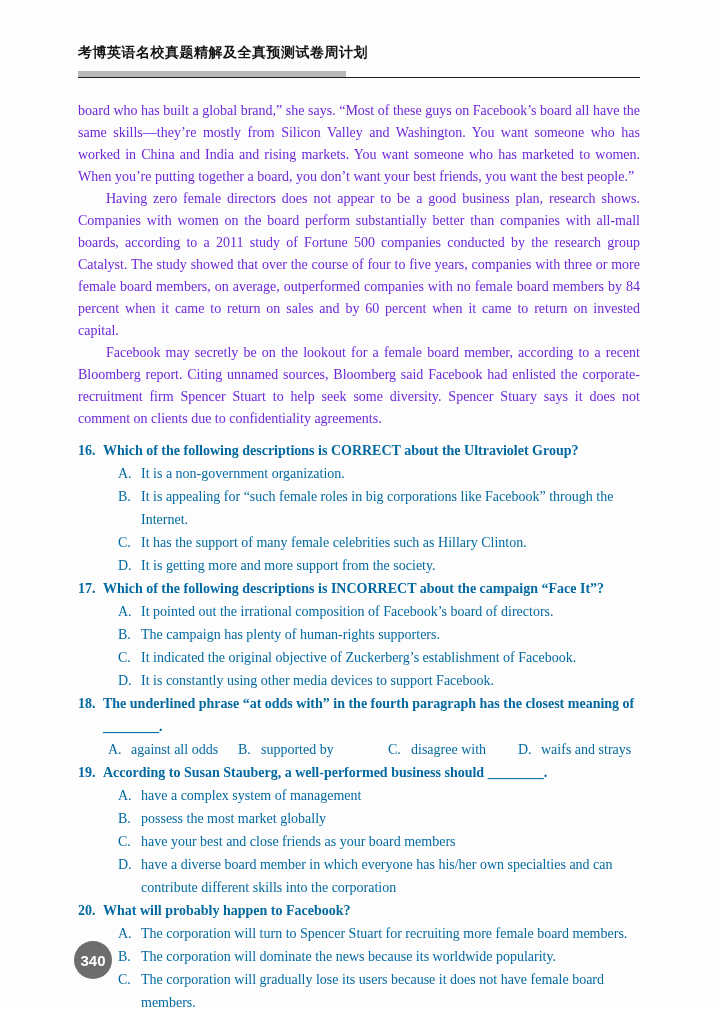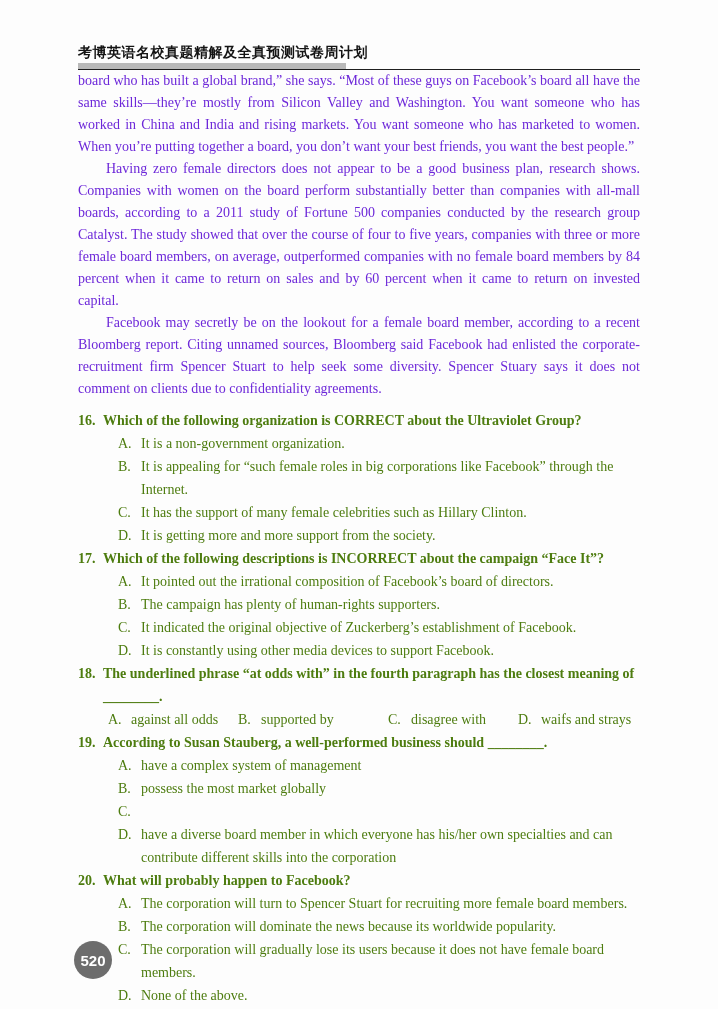--- a/index.html
+++ b/index.html
@@ -7,37 +7,37 @@
   body { width: 718px; margin: 0 auto; font-family: "Liberation Serif", serif; }
   .page {
     position: relative;
     width: 718px; height: 1009px;
     background: #fdfdfd;
     overflow: hidden;
   }
   .content { padding: 44px 78px 0 78px; }
 
   
-  .header { position: relative; padding-bottom: 7px; border-bottom: 1.5px solid #1f1f1f; }
+  .header { position: relative; padding-bottom: 15px; border-bottom: 1.5px solid #1f1f1f; margin-bottom: 22px; }
   .header-title {
     font-family: "DejaVu Sans", "Liberation Sans", sans-serif;
     font-weight: bold; font-size: 14px; color: #141414; letter-spacing: .5px;
   }
   .header-bar { position: absolute; left: 0; bottom: 0; width: 268px; height: 6px; background: #b9b9b9; }
 
   
   .para {
     font-size: 14px; line-height: 22px; color: #6d28d9;
     text-align: justify; text-justify: inter-word;
   }
   .para.indent { text-indent: 2em; }
 
   
   .questions { margin-top: 9px; }
-  .question { font-size: 14px; line-height: 23px; color: #4d7c0f; }
+  .question { font-size: 14px; line-height: 23px; color: #0369a1; }
   .q-stem { display: flex; font-weight: bold; }
   .q-num { min-width: 25px; flex: 0 0 auto; }
   .q-stem-text { flex: 1 1 auto; }
   .q-option { display: flex; padding-left: 40px; }
   .q-letter { min-width: 23px; flex: 0 0 auto; }
   .q-opt-text { flex: 1 1 auto; }
   .q-options-inline { display: flex; padding-left: 30px; }
   .q-options-inline .opt { display: inline-flex; }
   .q-options-inline .opt .q-letter { min-width: 23px; }
   .q-options-inline .opt-a { width: 130px; }
@@ -69,21 +69,21 @@
 
     <div class="para">board who has built a global brand,” she says. “Most of these guys on Facebook’s board all have the same skills—they’re mostly from Silicon Valley and Washington. You want someone who has worked in China and India and rising markets. You want someone who has marketed to women. When you’re putting together a board, you don’t want your best friends, you want the best people.”</div>
     <div class="para indent">Having zero female directors does not appear to be a good business plan, research shows. Companies with women on the board perform substantially better than companies with all-mall boards, according to a 2011 study of Fortune 500 companies conducted by the research group Catalyst. The study showed that over the course of four to five years, companies with three or more female board members, on average, outperformed companies with no female board members by 84 percent when it came to return on sales and by 60 percent when it came to return on invested capital.</div>
     <div class="para indent">Facebook may secretly be on the lookout for a female board member, according to a recent Bloomberg report. Citing unnamed sources, Bloomberg said Facebook had enlisted the corporate-recruitment firm Spencer Stuart to help seek some diversity. Spencer Stuary says it does not comment on clients due to confidentiality agreements.</div>
 
     <div class="questions">
 
       <div class="question">
         <div class="q-stem">
           <span class="q-num">16.</span>
-          <span class="q-stem-text">Which of the following organization is CORRECT about the Ultraviolet Group?</span>
+          <span class="q-stem-text">Which of the following descriptions is CORRECT about the Ultraviolet Group?</span>
         </div>
         <div class="q-option">
           <span class="q-letter">A.</span>
           <span class="q-opt-text">It is a non-government organization.</span>
         </div>
         <div class="q-option">
           <span class="q-letter">B.</span>
           <span class="q-opt-text">It is appealing for “such female roles in big corporations like Facebook” through the Internet.</span>
         </div>
         <div class="q-option">
@@ -152,20 +152,21 @@
         <div class="q-option">
           <span class="q-letter">A.</span>
           <span class="q-opt-text">have a complex system of management</span>
         </div>
         <div class="q-option">
           <span class="q-letter">B.</span>
           <span class="q-opt-text">possess the most market globally</span>
         </div>
         <div class="q-option">
           <span class="q-letter">C.</span>
+          <span class="q-opt-text">have your best and close friends as your board members</span>
         </div>
         <div class="q-option">
           <span class="q-letter">D.</span>
           <span class="q-opt-text">have a diverse board member in which everyone has his/her own specialties and can contribute different skills into the corporation</span>
         </div>
       </div>
 
       <div class="question">
         <div class="q-stem">
           <span class="q-num">20.</span>
@@ -187,15 +188,15 @@
           <span class="q-letter">D.</span>
           <span class="q-opt-text">None of the above.</span>
         </div>
       </div>
 
     </div>
 
   </div>
 
   <div class="page-badge">
-    <span>520</span>
+    <span>340</span>
   </div>
 </div>
 
 </body></html>

